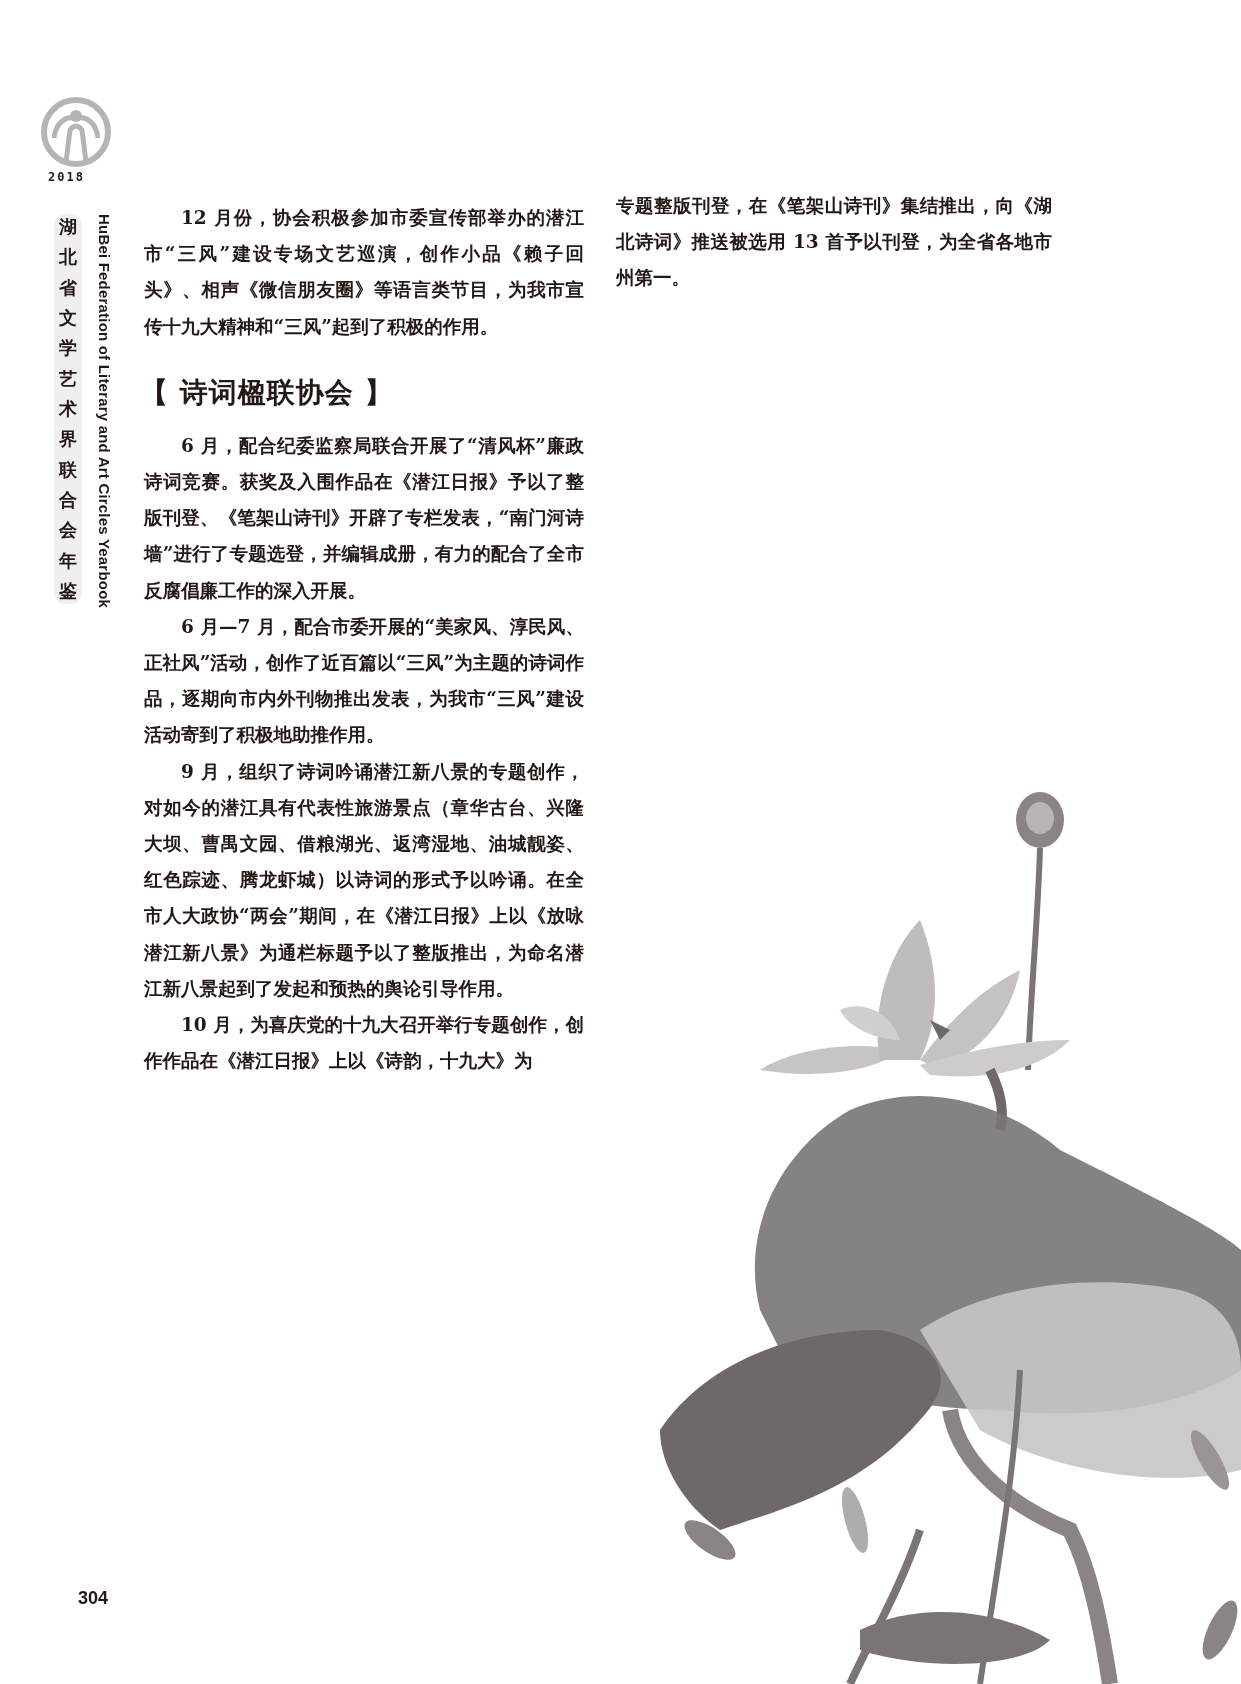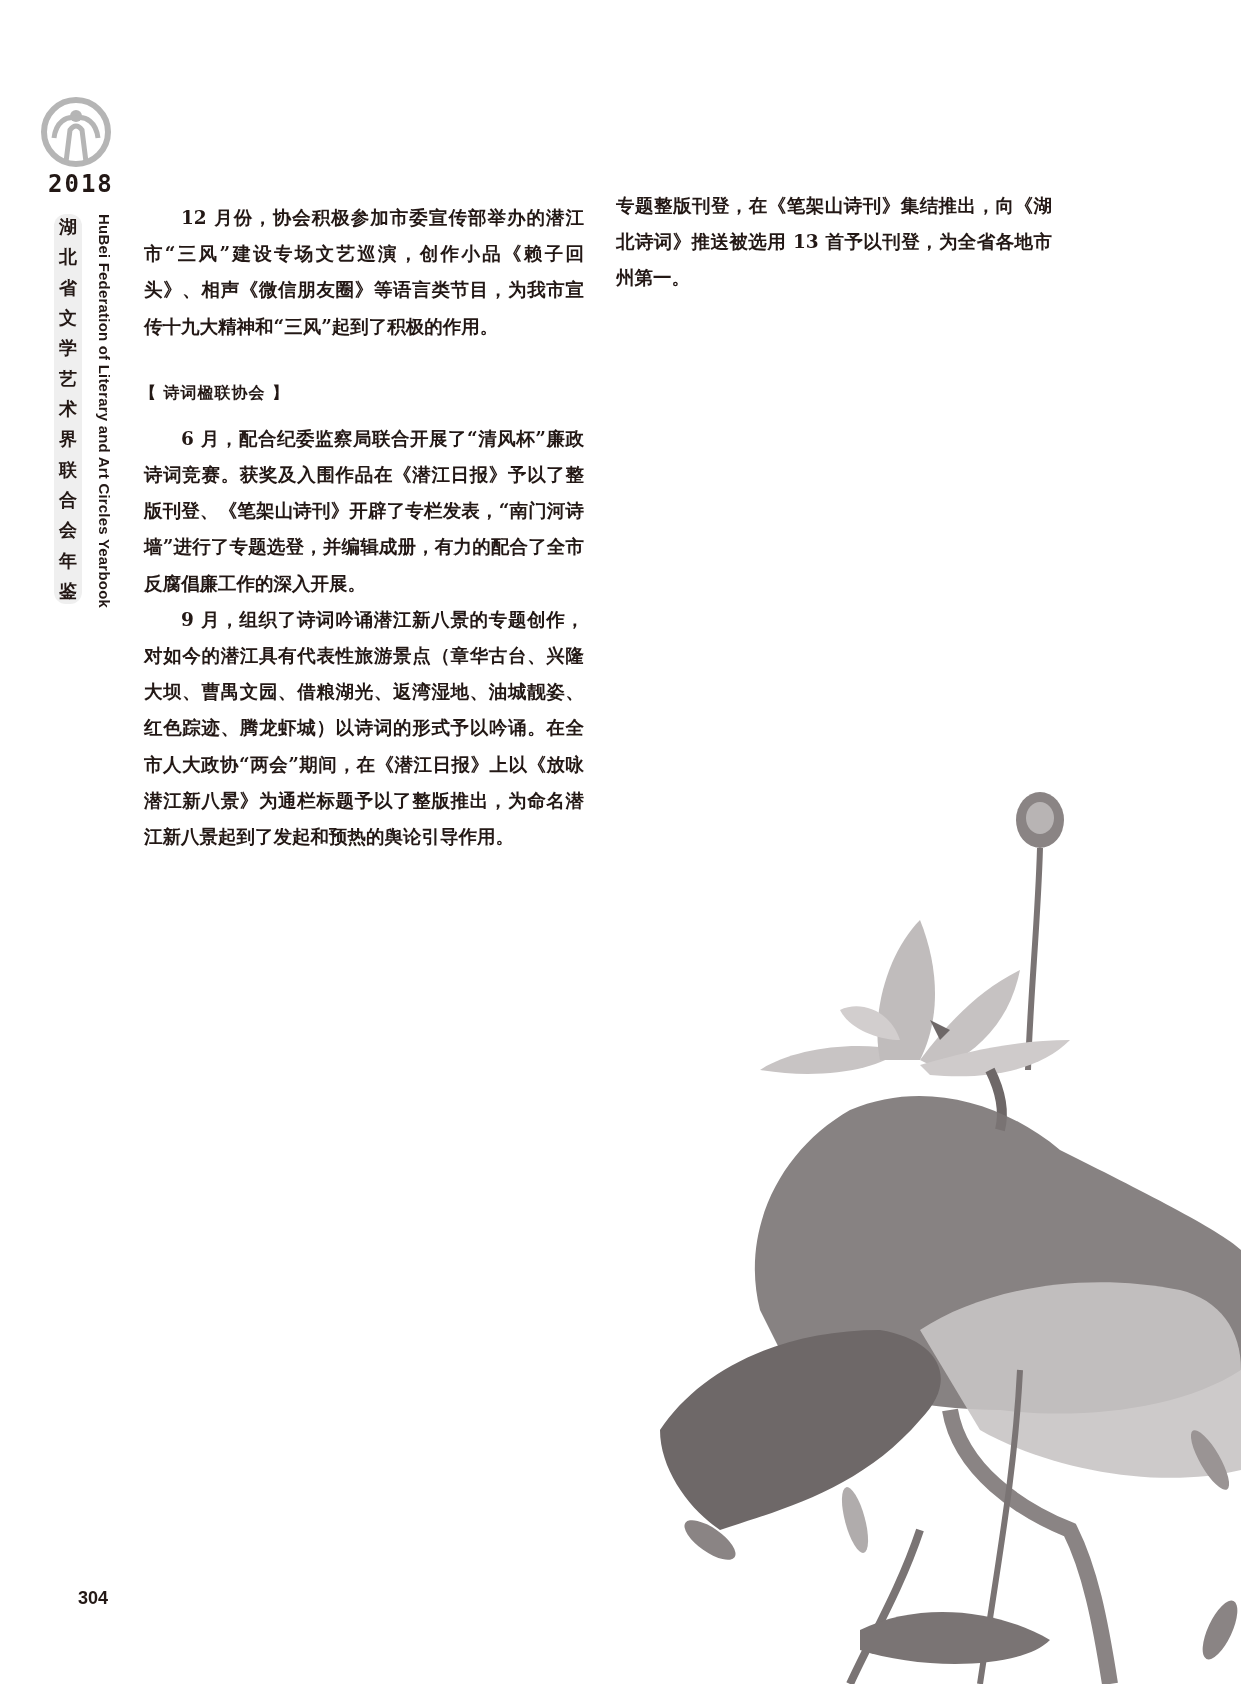--- a/index.html
+++ b/index.html
@@ -5,21 +5,21 @@
     html, body { margin: 0; padding: 0; }
     body {
       width: 1241px; height: 1684px; position: relative; overflow: hidden;
       background: #ffffff; color: #231815;
       font-family: "DejaVu Serif", "Liberation Serif", serif;
     }
     .logo { position: absolute; left: 40px; top: 96px; width: 72px; height: 72px; }
     .year {
       position: absolute; left: 48px; top: 170px; width: 80px;
       font-family: "DejaVu Sans Mono", "Liberation Mono", monospace;
-      font-weight: bold; font-size: 24px; letter-spacing: 2px; color: #231815;
+      font-weight: bold; font-size: 12px; letter-spacing: 2px; color: #231815;
     }
     .side-cn {
       position: absolute; left: 54px; top: 214px; width: 28px; height: 390px;
       background: #efefef; border-radius: 12px;
       display: flex; flex-direction: column; align-items: center; justify-content: space-between;
       padding: 4px 0; box-sizing: border-box;
       font-family: "DejaVu Sans", sans-serif; font-weight: bold; font-size: 18px; line-height: 1;
     }
     .side-en {
       position: absolute; left: 96px; top: 214px;
@@ -29,22 +29,22 @@
     }
     .col {
       position: absolute; font-size: 18.5px; line-height: 36.2px; text-align: justify;
       font-weight: bold;
     }
     .col-left { left: 144px; top: 200px; width: 440px; }
     .col-right { left: 616px; top: 188px; width: 436px; }
     .col p { margin: 0; text-indent: 2em; }
     .col p.cont { text-indent: 0; }
     .section-head {
-      margin: 28px 0 8px -4px; font-family: "DejaVu Sans", sans-serif;
-      font-weight: bold; font-size: 16px; line-height: 40px; letter-spacing: 1px;
+      margin: 28px 0 15px -4px; font-family: "DejaVu Sans", sans-serif;
+      font-weight: bold; font-size: 28px; line-height: 40px; letter-spacing: 1px;
     }
     .page-num {
       position: absolute; left: 78px; top: 1588px;
       font-family: "Liberation Sans", sans-serif; font-weight: bold; font-size: 18px;
     }
     .painting { position: absolute; left: 620px; top: 770px; width: 621px; height: 914px; }
   </style>
 </head>
 <body>
 
@@ -70,21 +70,23 @@
   <span>会</span>
   <span>年</span>
   <span>鉴</span>
 </div>
 <div class="side-en">HuBei Federation of Literary and Art Circles Yearbook</div>
 
 <div class="col col-left">
   <p>12 月份，协会积极参加市委宣传部举办的潜江市“三风”建设专场文艺巡演，创作小品《赖子回头》、相声《微信朋友圈》等语言类节目，为我市宣传十九大精神和“三风”起到了积极的作用。</p>
   <div class="section-head">【 诗词楹联协会 】</div>
   <p>6 月，配合纪委监察局联合开展了“清风杯”廉政诗词竞赛。获奖及入围作品在《潜江日报》予以了整版刊登、《笔架山诗刊》开辟了专栏发表，“南门河诗墙”进行了专题选登，并编辑成册，有力的配合了全市反腐倡廉工作的深入开展。</p>
+  <p>6 月—7 月，配合市委开展的“美家风、淳民风、正社风”活动，创作了近百篇以“三风”为主题的诗词作品，逐期向市内外刊物推出发表，为我市“三风”建设活动寄到了积极地助推作用。</p>
   <p>9 月，组织了诗词吟诵潜江新八景的专题创作，对如今的潜江具有代表性旅游景点（章华古台、兴隆大坝、曹禺文园、借粮湖光、返湾湿地、油城靓姿、红色踪迹、腾龙虾城）以诗词的形式予以吟诵。在全市人大政协“两会”期间，在《潜江日报》上以《放咏潜江新八景》为通栏标题予以了整版推出，为命名潜江新八景起到了发起和预热的舆论引导作用。</p>
+  <p>10 月，为喜庆党的十九大召开举行专题创作，创作作品在《潜江日报》上以《诗韵，十九大》为</p>
 </div>
 
 <div class="col col-right">
   <p class="cont">专题整版刊登，在《笔架山诗刊》集结推出，向《湖北诗词》推送被选用 13 首予以刊登，为全省各地市州第一。</p>
 </div>
 
 <svg class="painting" viewBox="0 0 621 914">
 
   <g>
     <ellipse cx="420" cy="50" rx="24" ry="28" fill="#8a8484"></ellipse>

